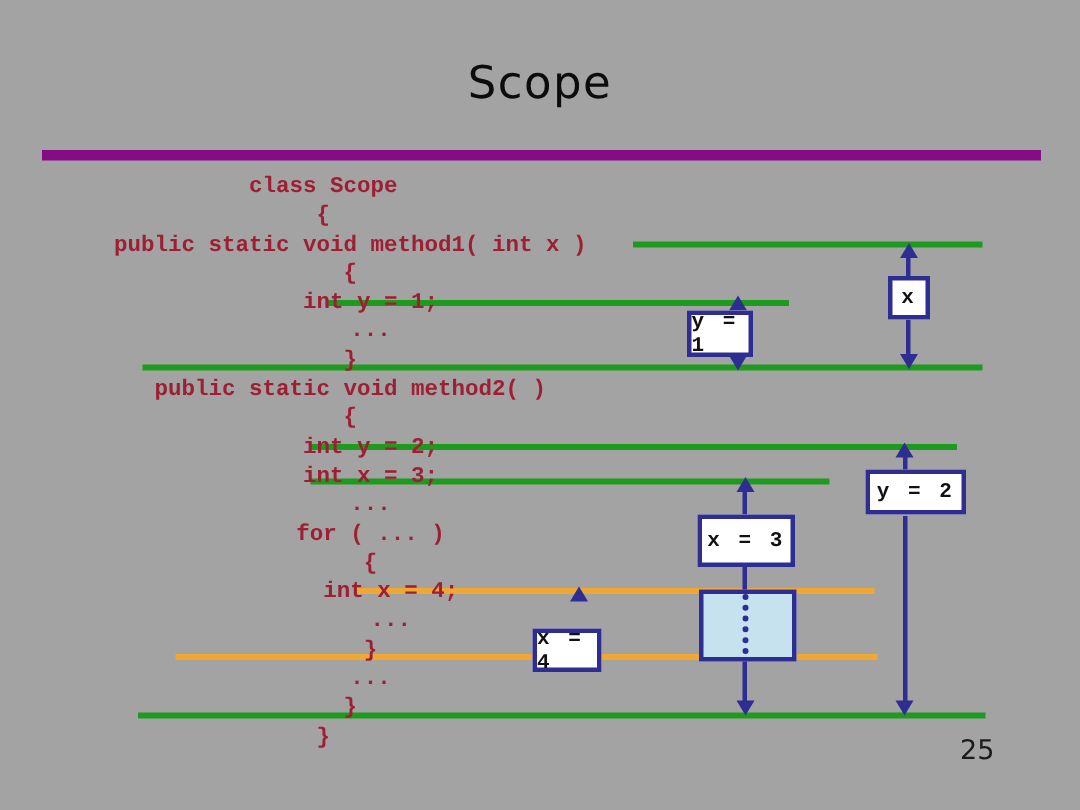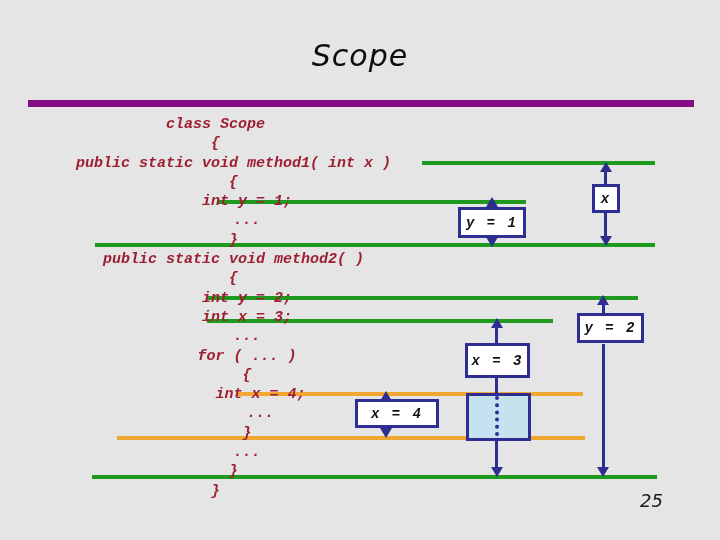--- a/index.html
+++ b/index.html
@@ -4,22 +4,22 @@
 <style>
   :root{
     --purple:#840c84;
     --code-red:#9e1f33;
     --green:#1e9b1e;
     --orange:#f0a832;
     --navy:#2e2e92;
     --lightblue:#c6e2ee;
   }
   html,body{margin:0;padding:0;background:#ffffff;}
-  .slide{position:relative;width:720px;height:540px;background:#e5e5e5;overflow:hidden;
-         font-family:"Liberation Sans",sans-serif;font-style:italic;}
+  .slide{position:relative;width:720px;height:540px;background:#a3a3a3;overflow:hidden;
+         font-family:"Liberation Sans",sans-serif;}
   .title{position:absolute;left:0;right:0;top:38px;text-align:center;
          font-family:"DejaVu Sans",sans-serif;font-size:30px;color:#0c0c0c;letter-spacing:1px;}
   .divider{position:absolute;left:28px;top:100px;width:666px;height:7px;background:var(--purple);}
   .code{position:absolute;left:40px;top:115px;margin:0;
         font-family:"Liberation Mono","DejaVu Sans Mono",monospace;
         font-weight:bold;font-size:15px;line-height:19.3px;color:var(--code-red);
         white-space:pre;z-index:2;text-align:center;}
   .hl{position:absolute;height:4px;z-index:1;}
   .hl.green{background:var(--green);}
   .hl.orange{background:var(--orange);}
@@ -62,21 +62,21 @@
   <div class="ah up" style="left:600px;top:162px;"></div>
   <div class="vseg" style="left:604px;top:171px;height:13px;"></div>
   <div class="vseg" style="left:604px;top:213px;height:24px;"></div>
   <div class="ah down" style="left:600px;top:236px;"></div>
   <div class="vbox" style="left:592px;top:184px;width:28px;height:29px;">
     <span>x</span>
   </div>
 
   <div class="ah up" style="left:486px;top:197px;"></div>
   <div class="ah down" style="left:486px;top:237px;"></div>
-  <div class="vbox" style="left:458px;top:207px;width:68px;height:31px;">
+  <div class="vbox" style="left:458px;top:207px;width:44px;height:31px;">
     <span>y = 1</span>
   </div>
 
   <div class="ah up" style="left:597px;top:295px;"></div>
   <div class="vseg" style="left:602px;top:304px;height:10px;"></div>
   <div class="vseg" style="left:602px;top:344px;height:124px;"></div>
   <div class="ah down" style="left:597px;top:467px;"></div>
   <div class="vbox" style="left:577px;top:313px;width:67px;height:30px;">
     <span>y = 2</span>
   </div>
@@ -87,19 +87,19 @@
   <div class="shadowbox" style="left:466px;top:393px;width:65px;height:48px;"></div>
   <div class="dotted" style="left:495px;top:396px;height:40px;"></div>
   <div class="vseg" style="left:495px;top:441px;height:27px;"></div>
   <div class="ah down" style="left:491px;top:467px;"></div>
   <div class="vbox" style="left:465px;top:343px;width:65px;height:35px;text-align:center;">
     <span>x = 3</span>
   </div>
 
   <div class="ah up" style="left:380px;top:391px;"></div>
   <div class="ah down" style="left:380px;top:428px;"></div>
-  <div class="vbox" style="left:355px;top:399px;width:84px;height:29px;">
+  <div class="vbox" style="left:355px;top:419px;width:46px;height:29px;">
     <span>x = 4</span>
   </div>
 
   <div class="pagenum">25</div>
 
 </div>
 
 </body></html>

